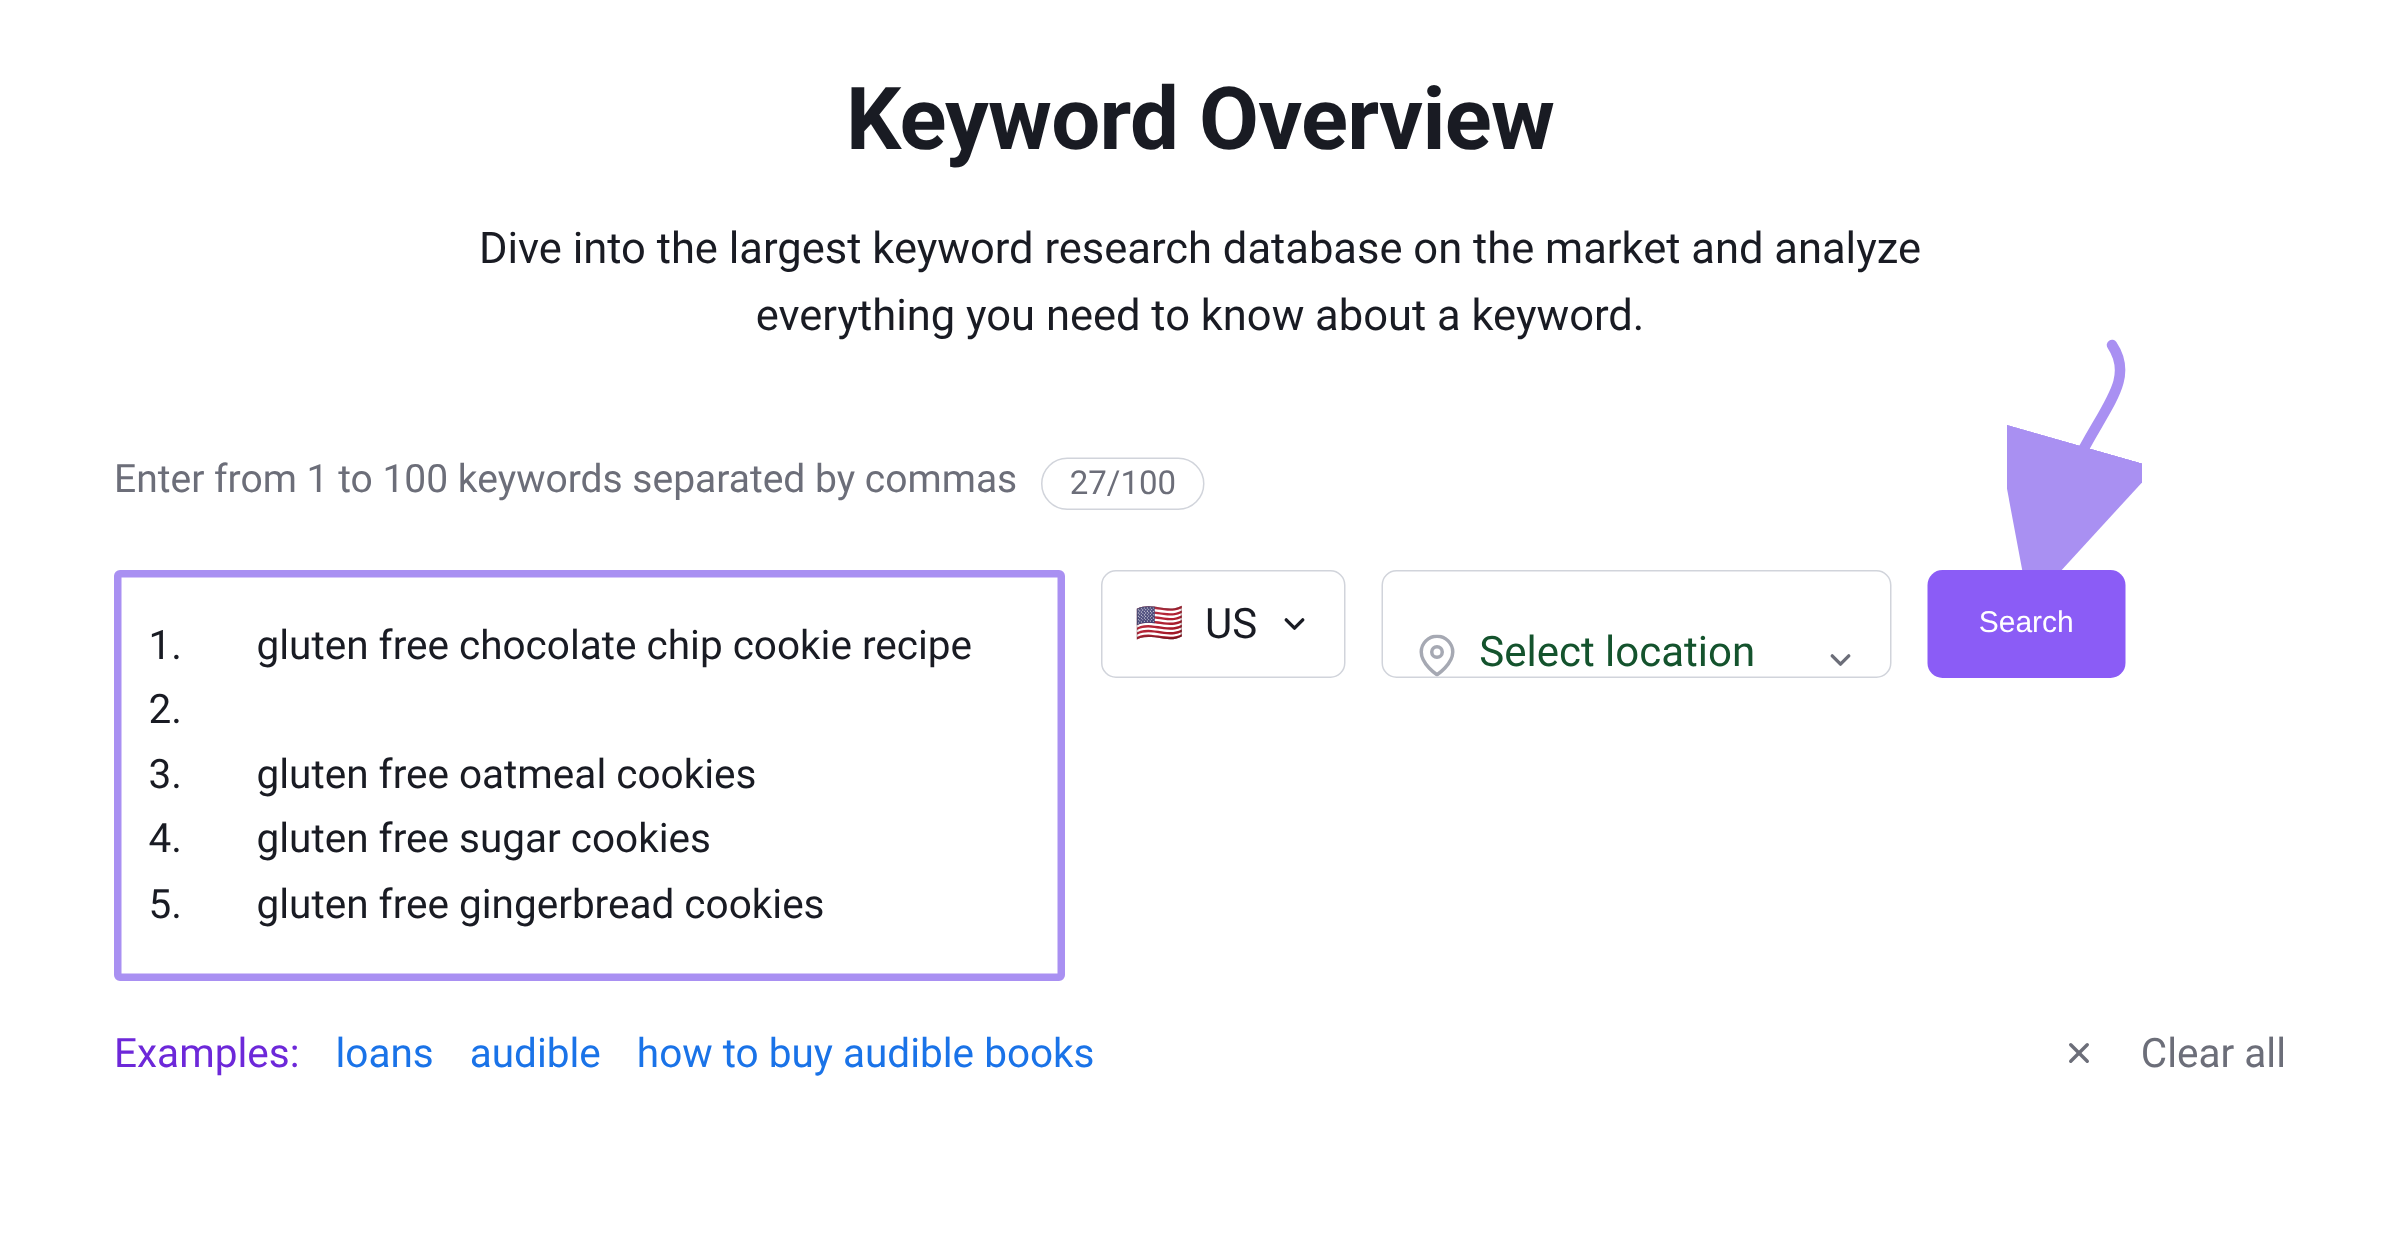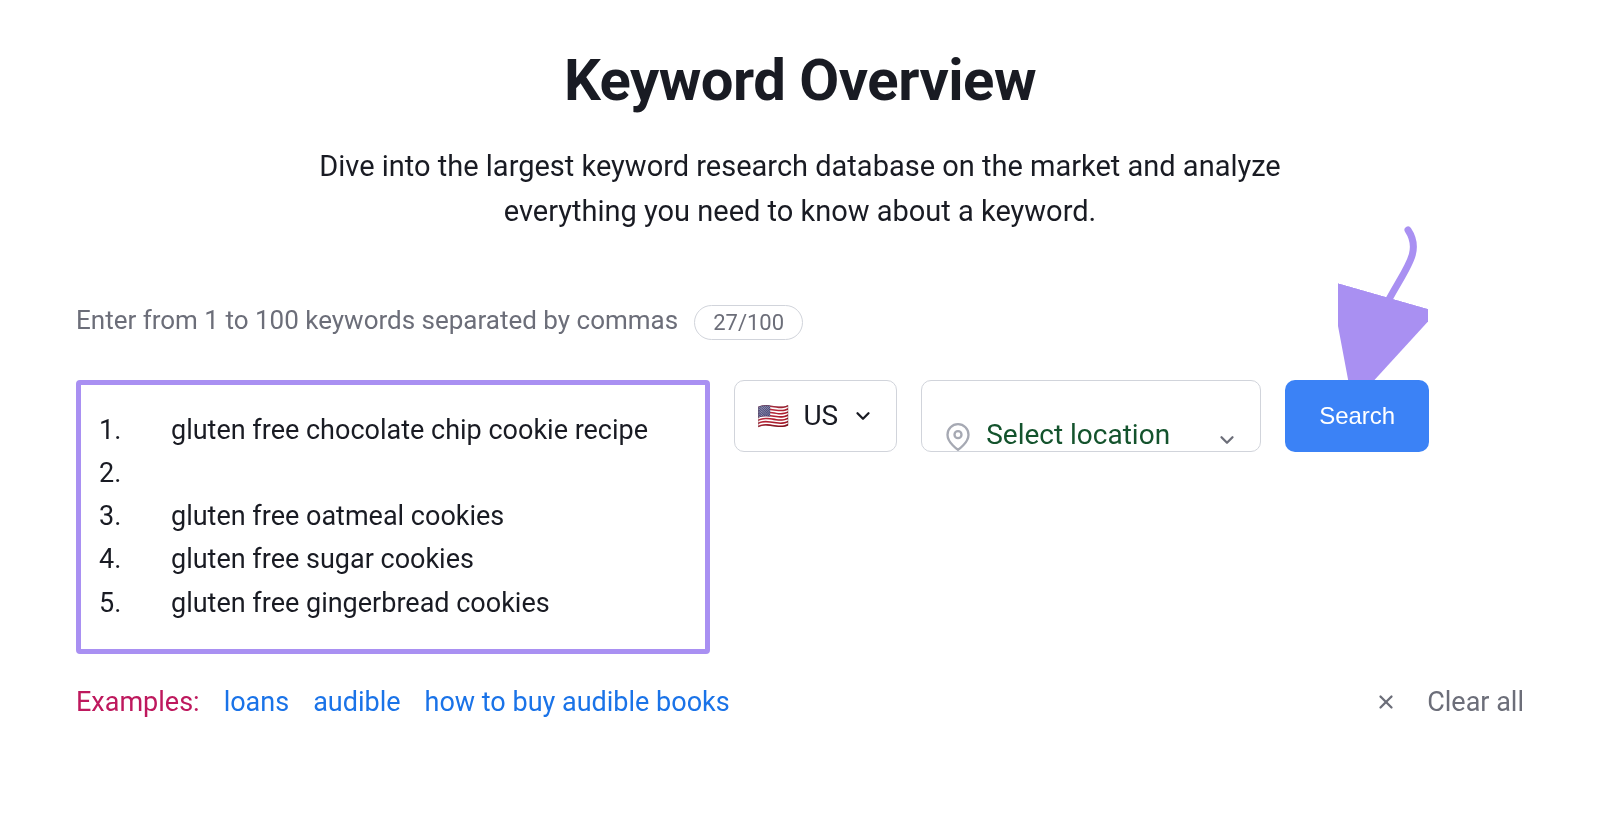--- a/index.html
+++ b/index.html
@@ -94,27 +94,27 @@
   }
   .select-box.location {
     color: #14532d;
     align-items: flex-end;
   }
   .select-box svg.chev {
     width: 22px;
     height: 22px;
   }
   .search-btn {
-    background: #3b82f6;
+    background: #8b5cf6;
     color: #fff;
     border: none;
     border-radius: 10px;
     height: 72px;
     padding: 0 34px;
-    font-size: 24px;
+    font-size: 20px;
     font-weight: 500;
     cursor: pointer;
   }
   .flag {
     font-size: 26px;
     line-height: 1;
   }
   .pin-icon {
     width: 28px;
     height: 28px;
@@ -125,21 +125,21 @@
     align-items: center;
     justify-content: space-between;
     margin-top: 32px;
   }
   .examples {
     display: flex;
     align-items: baseline;
     gap: 24px;
     font-size: 27px;
   }
-  .examples-label { color: #be185d; }
+  .examples-label { color: #6d28d9; }
   .example-link { color: #1a73e8; text-decoration: none; cursor: pointer; }
   .clear-all {
     display: flex;
     align-items: center;
     gap: 30px;
     font-size: 27px;
     color: #6c6e79;
     cursor: pointer;
   }
   .clear-all svg { width: 22px; height: 22px; }

